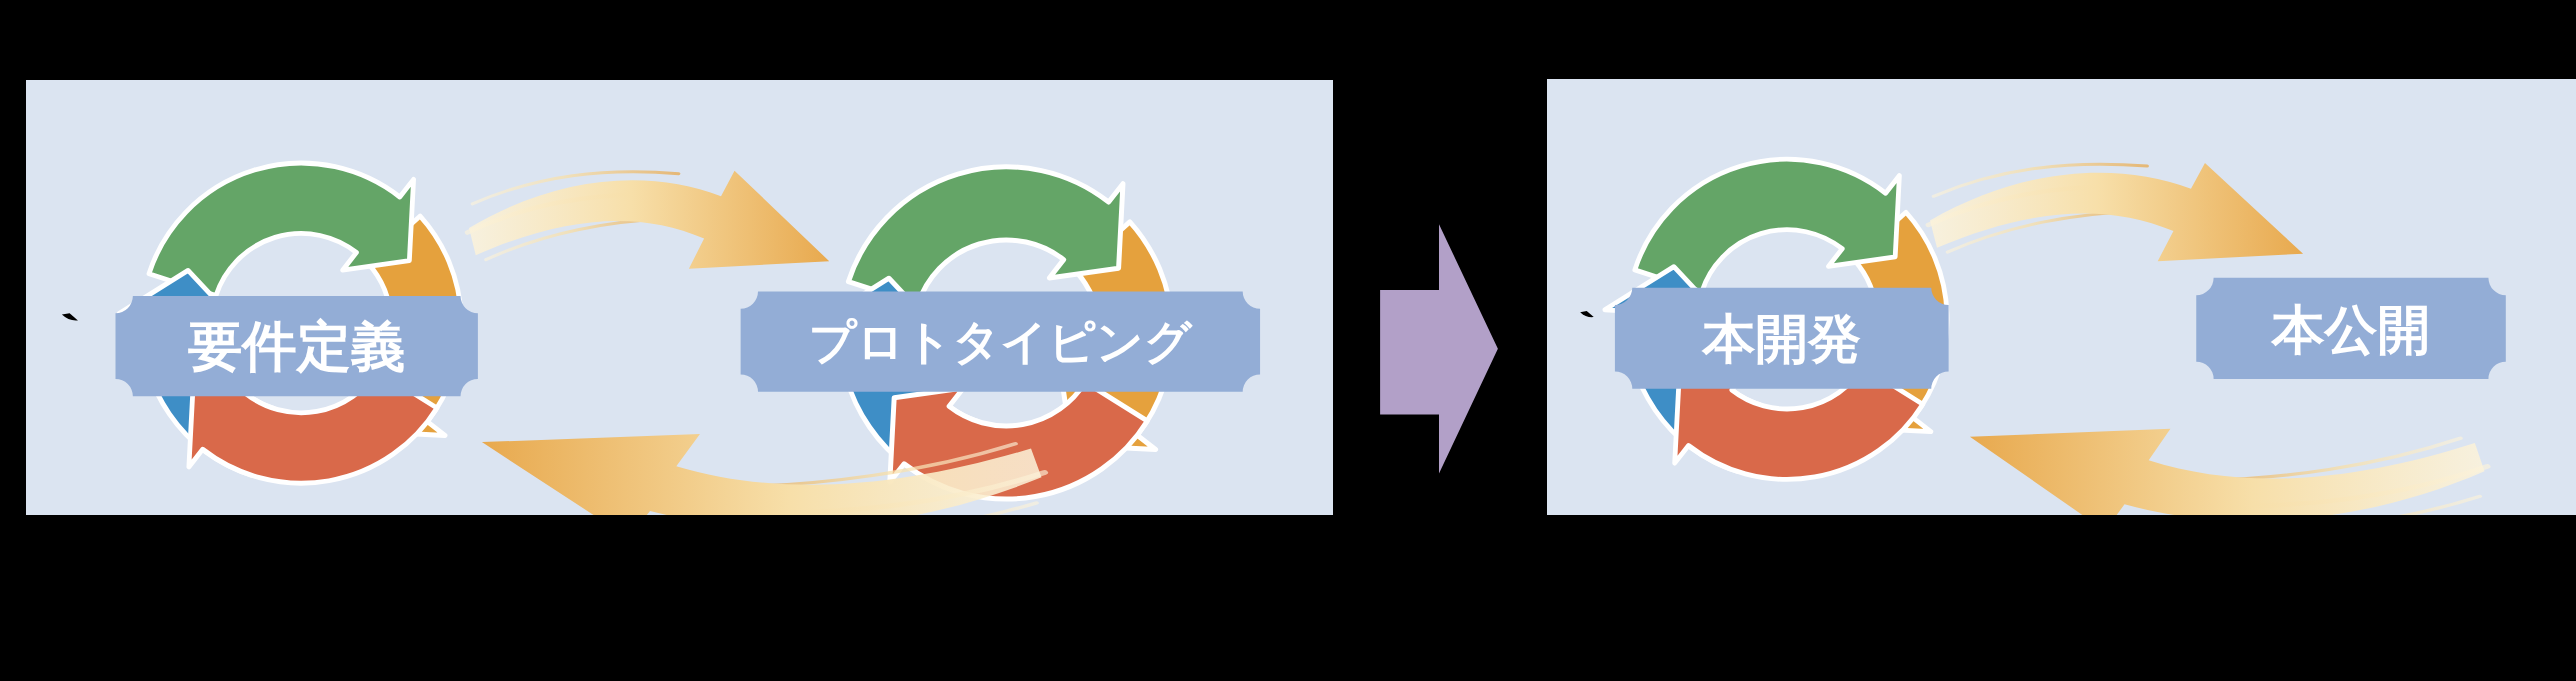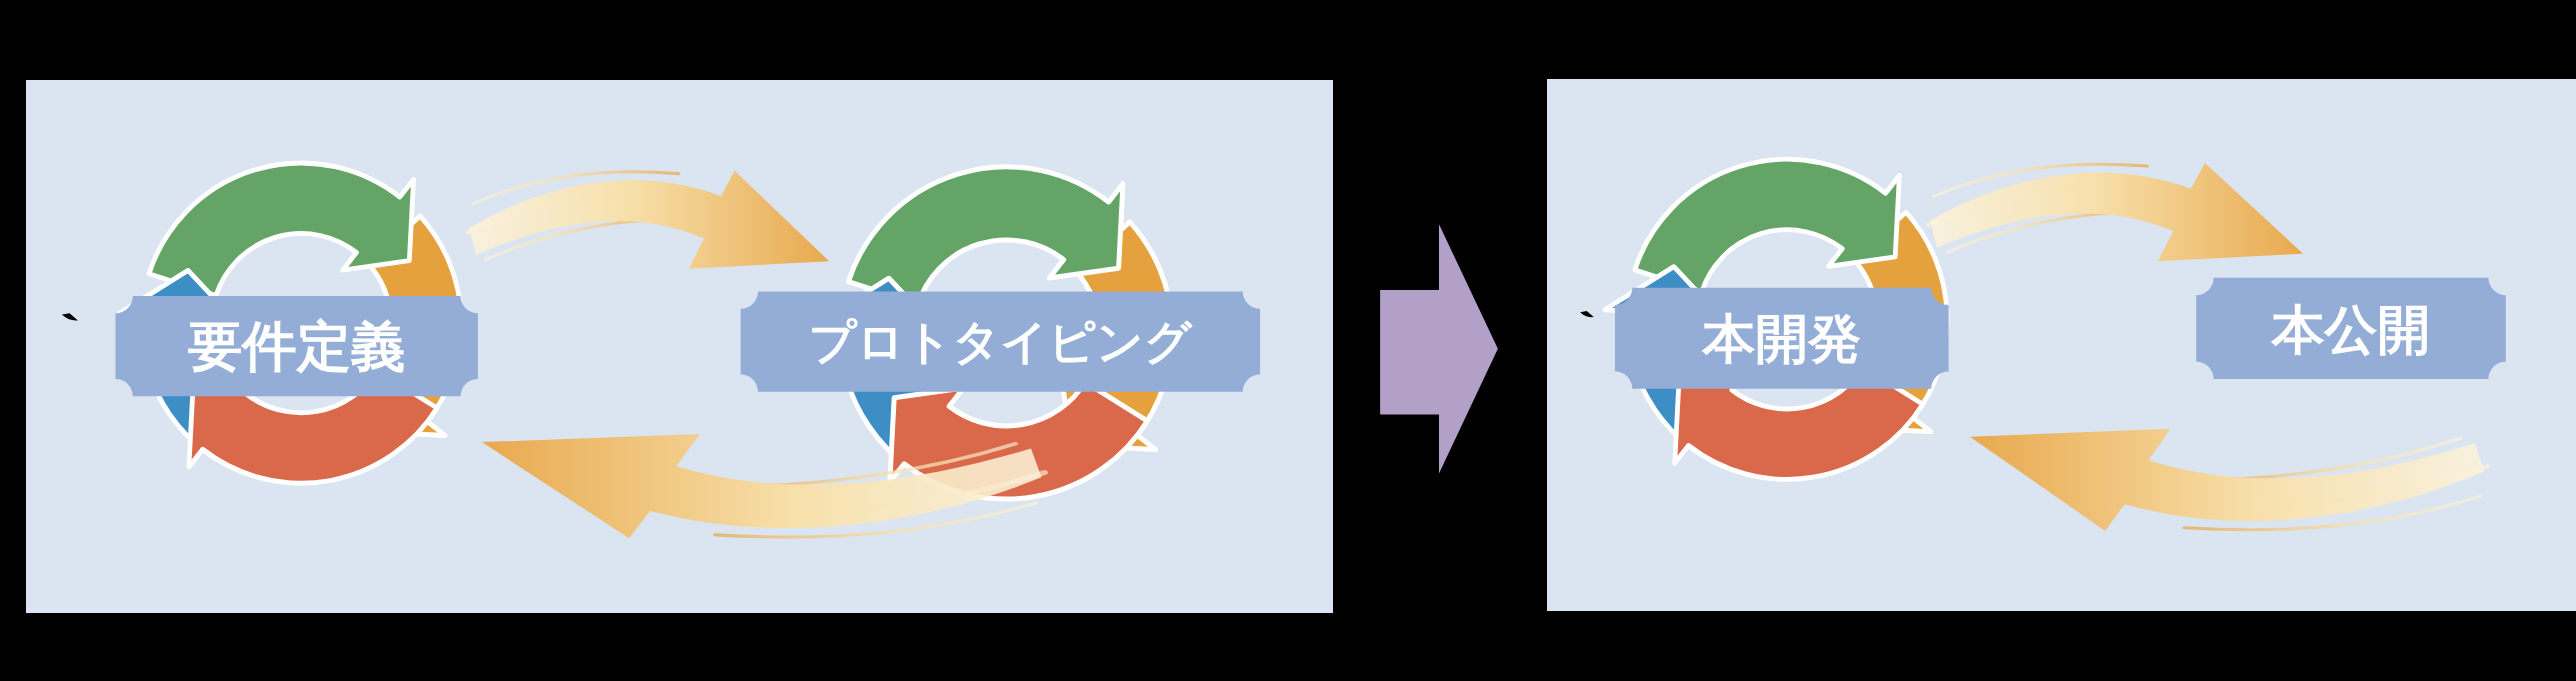--- a/index.html
+++ b/index.html
@@ -1,16 +1,16 @@
 <!DOCTYPE html>
 <html style="font-size:12px"><head>
 <meta charset="utf-8">
 <style>
   html,body{margin:0;padding:0;background:#000;}
-  .stage{position:relative;width:2576px;height:681px;background:#000;overflow:hidden;
+  .stage{position:relative;width:2576px;height:515px;background:#000;overflow:hidden;
          font-family:"Liberation Sans","DejaVu Sans",sans-serif;}
   .panel{position:absolute;background:#DBE4F1;}
   .panel.left{left:26px;top:80px;width:1307px;height:533px;}
   .panel.right{left:1547px;top:79px;width:1029px;height:532px;}
   svg.gfx{position:absolute;left:0;top:0;width:2576px;height:681px;}
   text.plaque-label{fill:#FFFFFF;font-weight:bold;text-anchor:middle;
                     font-family:"Liberation Sans","DejaVu Sans",sans-serif;}
 </style>
 </head>
 <body>

